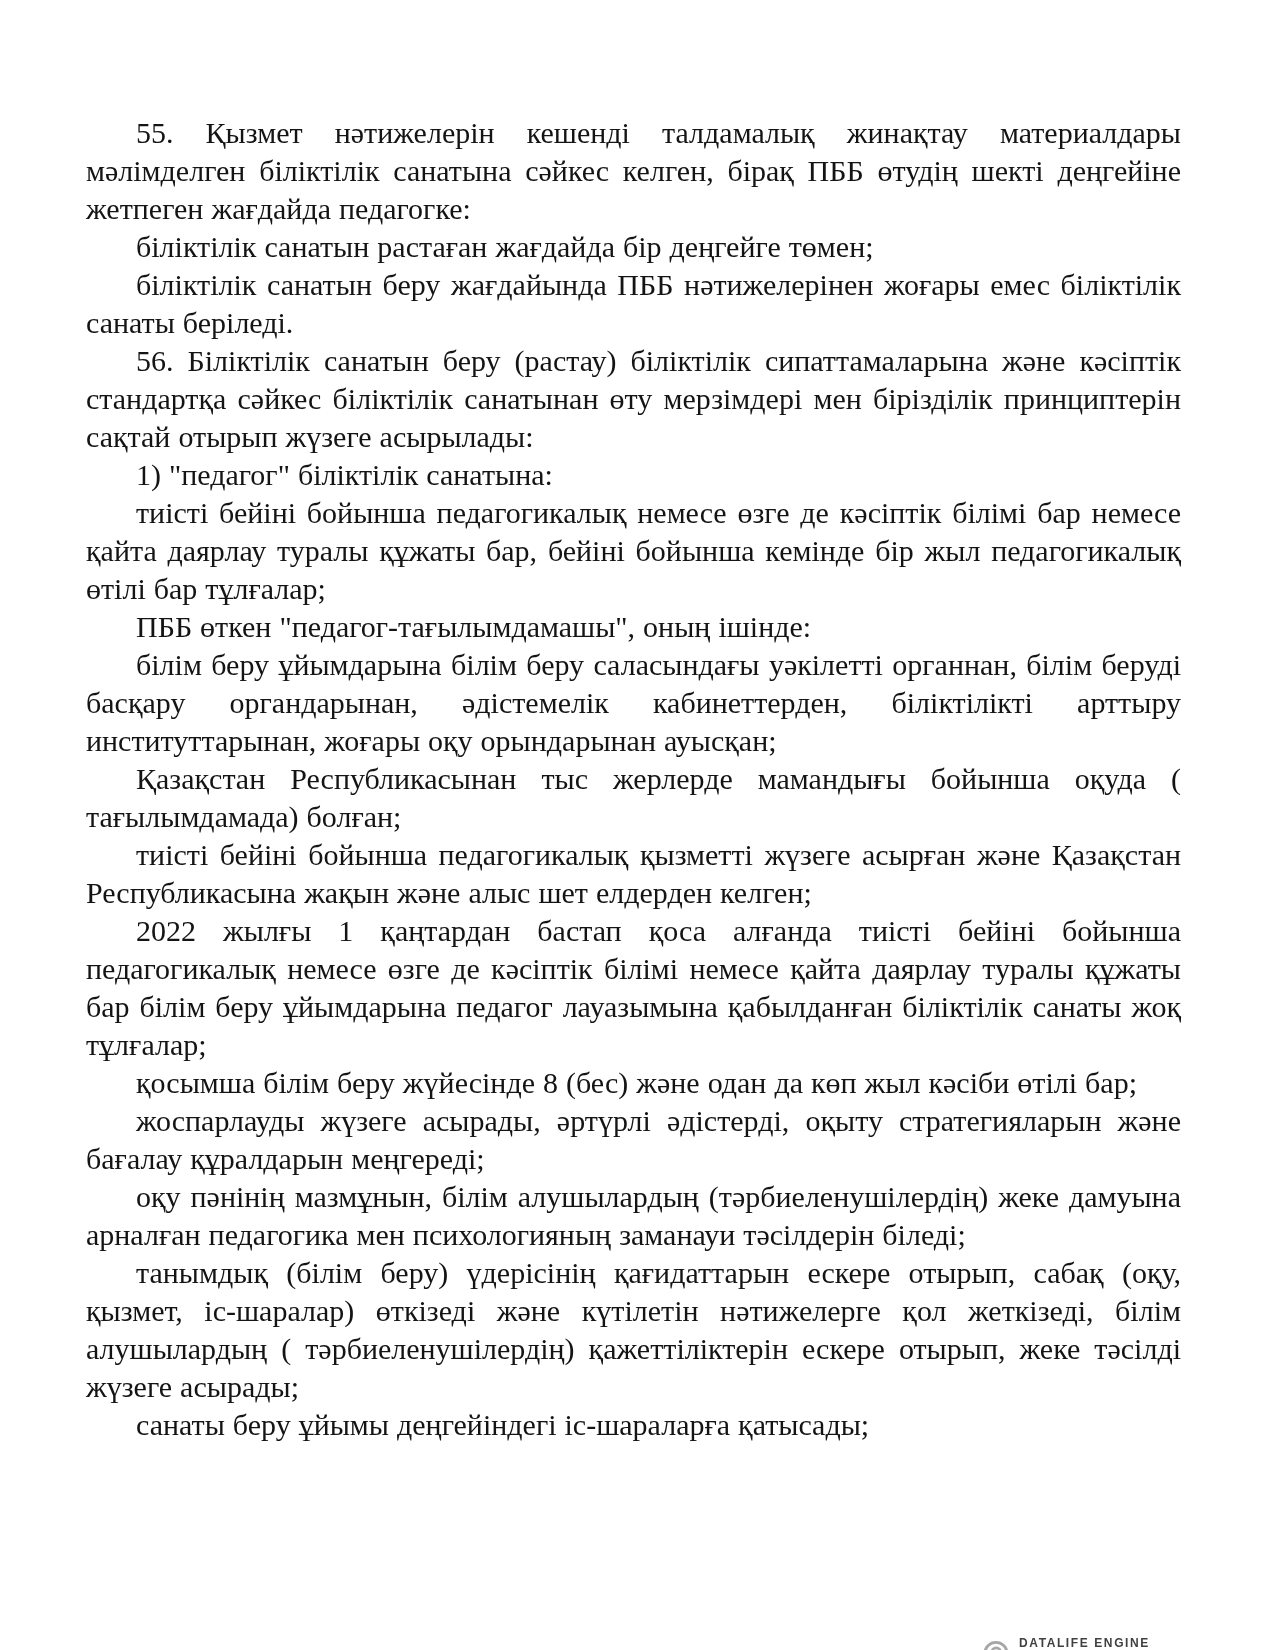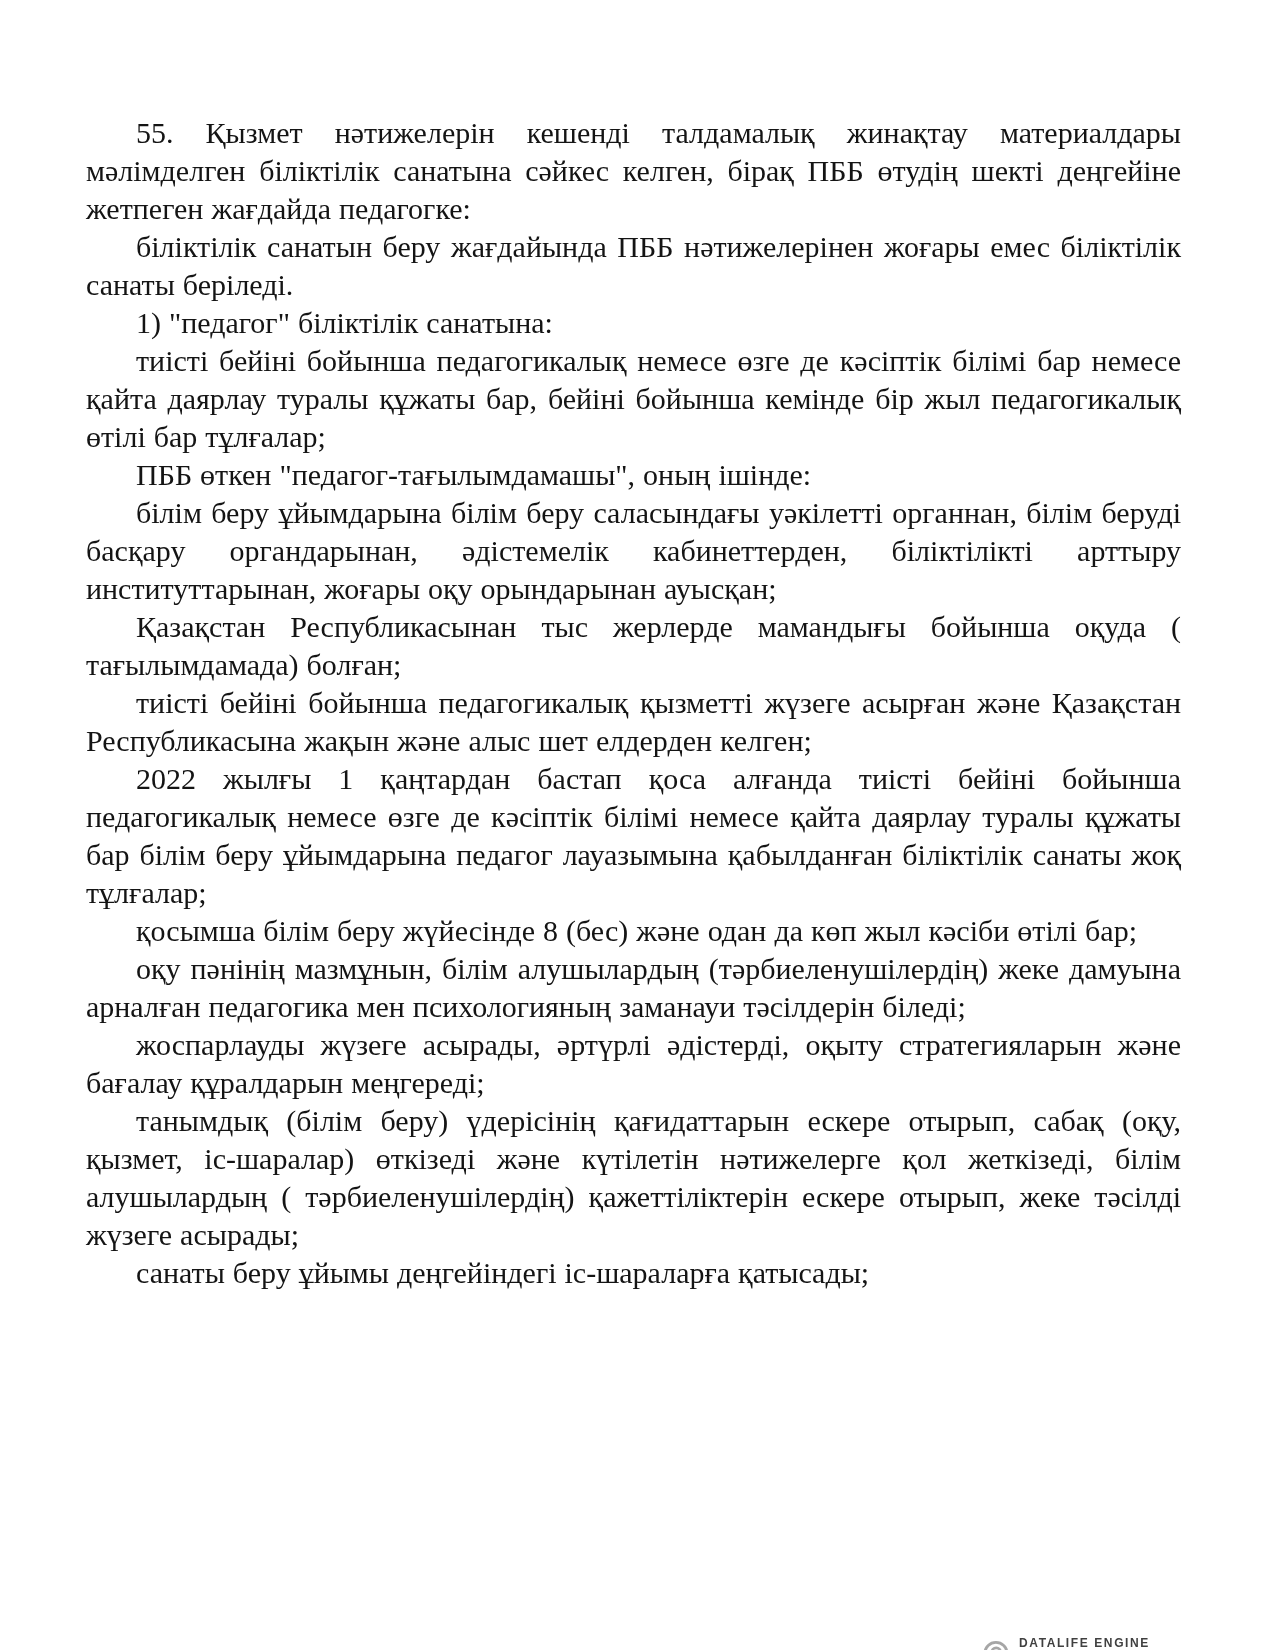--- a/index.html
+++ b/index.html
@@ -66,31 +66,33 @@
     color: #b3b3b3;
   }
 </style>
 </head>
 <body>
 
 <div class="page">
 
   <main class="doc" id="doc-body">
       <p class="para">55. Қызмет нәтижелерін кешенді талдамалық жинақтау материалдары мәлімделген біліктілік санатына сәйкес келген, бірақ ПББ өтудің шекті деңгейіне жетпеген жағдайда педагогке:</p>
+      <p class="para">біліктілік санатын растаған жағдайда бір деңгейге төмен;</p>
       <p class="para">біліктілік санатын беру жағдайында ПББ нәтижелерінен жоғары емес біліктілік санаты беріледі.</p>
+      <p class="para">56. Біліктілік санатын беру (растау) біліктілік сипаттамаларына және кәсіптік стандартқа сәйкес біліктілік санатынан өту мерзімдері мен бірізділік принциптерін сақтай отырып жүзеге асырылады:</p>
       <p class="para">1) "педагог" біліктілік санатына:</p>
       <p class="para">тиісті бейіні бойынша педагогикалық немесе өзге де кәсіптік білімі бар немесе қайта даярлау туралы құжаты бар, бейіні бойынша кемінде бір жыл педагогикалық өтілі бар тұлғалар;</p>
       <p class="para">ПББ өткен "педагог-тағылымдамашы", оның ішінде:</p>
       <p class="para">білім беру ұйымдарына білім беру саласындағы уәкілетті органнан, білім беруді басқару органдарынан, әдістемелік кабинеттерден, біліктілікті арттыру институттарынан, жоғары оқу орындарынан ауысқан;</p>
       <p class="para">Қазақстан Республикасынан тыс жерлерде мамандығы бойынша оқуда ( тағылымдамада) болған;</p>
       <p class="para">тиісті бейіні бойынша педагогикалық қызметті жүзеге асырған және Қазақстан Республикасына жақын және алыс шет елдерден келген;</p>
       <p class="para">2022 жылғы 1 қаңтардан бастап қоса алғанда тиісті бейіні бойынша педагогикалық немесе өзге де кәсіптік білімі немесе қайта даярлау туралы құжаты бар білім беру ұйымдарына педагог лауазымына қабылданған біліктілік санаты жоқ тұлғалар;</p>
       <p class="para">қосымша білім беру жүйесінде 8 (бес) және одан да көп жыл кәсіби өтілі бар;</p>
+      <p class="para">жоспарлауды жүзеге асырады, әртүрлі әдістерді, оқыту стратегияларын және бағалау құралдарын меңгереді;</p>
       <p class="para">оқу пәнінің мазмұнын, білім алушылардың (тәрбиеленушілердің) жеке дамуына арналған педагогика мен психологияның заманауи тәсілдерін біледі;</p>
-      <p class="para">жоспарлауды жүзеге асырады, әртүрлі әдістерді, оқыту стратегияларын және бағалау құралдарын меңгереді;</p>
       <p class="para">танымдық (білім беру) үдерісінің қағидаттарын ескере отырып, сабақ (оқу, қызмет, іс-шаралар) өткізеді және күтілетін нәтижелерге қол жеткізеді, білім алушылардың ( тәрбиеленушілердің) қажеттіліктерін ескере отырып, жеке тәсілді жүзеге асырады;</p>
       <p class="para">санаты беру ұйымы деңгейіндегі іс-шараларға қатысады;</p>
     </main>
 
   <footer class="watermark">
     <span class="wm-icon">
       <svg viewBox="0 0 28 28" width="28" height="28" aria-hidden="true">
         <g fill="none" stroke="#a6a6a6" stroke-width="2.8" stroke-linecap="round">
           <path d="M 6.2 23.2 C 3.8 21.2 2.6 18.0 2.8 14.8 C 3.1 9.0 7.9 4.4 13.9 4.4 C 20.0 4.4 24.9 9.1 24.9 14.6 C 24.9 20.1 20.0 24.4 13.9 24.4 C 11.0 24.4 8.2 23.4 6.2 21.6 L 4.6 20.2"></path>
           <circle cx="14.2" cy="14.4" r="4.6"></circle>

